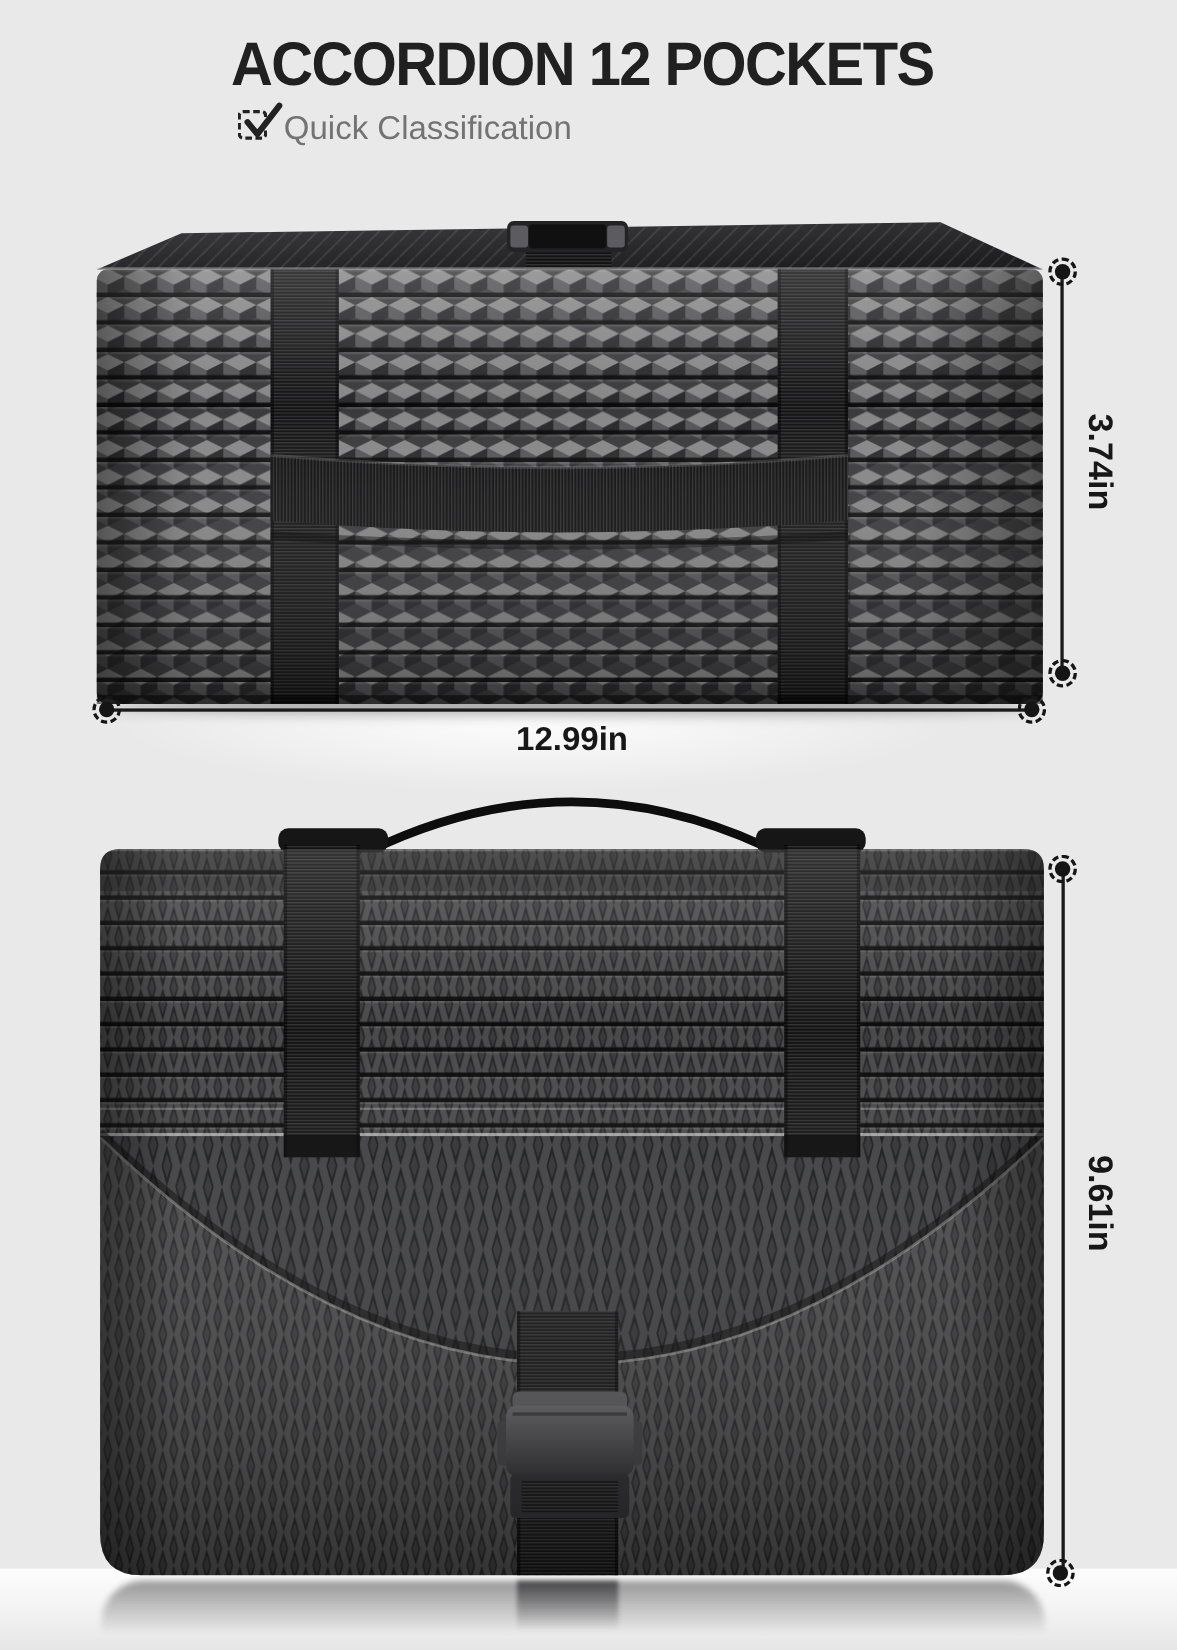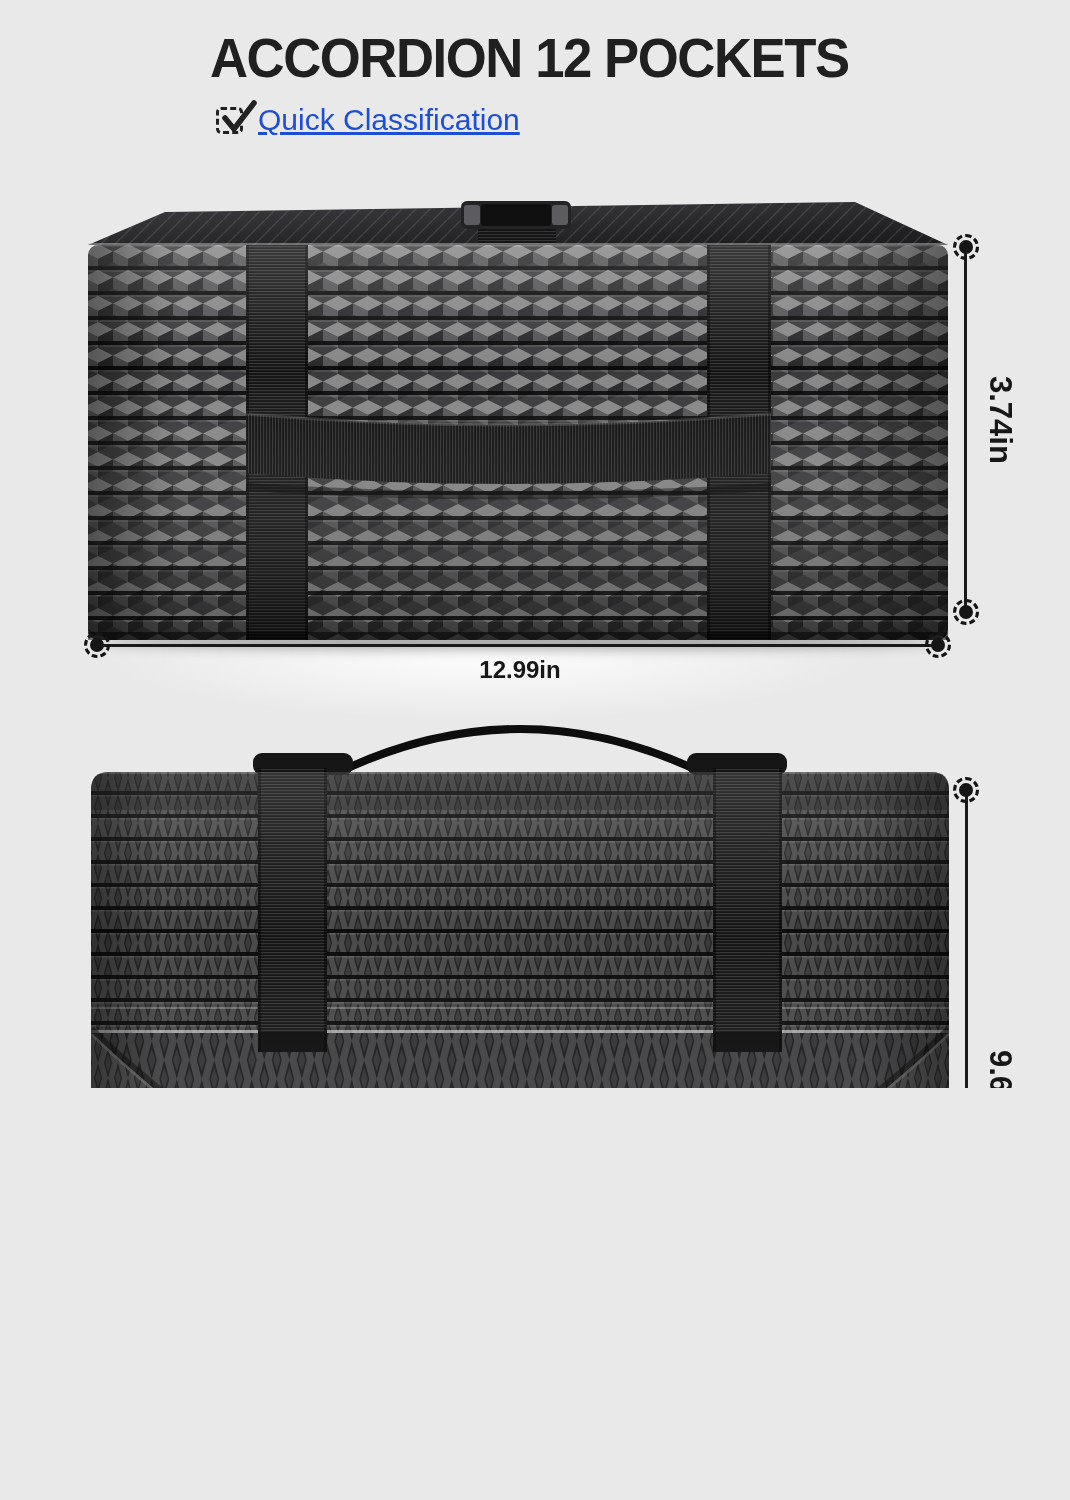--- a/index.html
+++ b/index.html
@@ -1,50 +1,50 @@
 <!DOCTYPE html>
 <html><head>
 <meta charset="utf-8">
 <style>
   html,body{margin:0;padding:0;background:#e9e9e9;}
-  .stage{position:relative;width:1070px;height:1088px;overflow:hidden;background:#e9e9e9;
+  .stage{position:relative;width:1070px;height:1500px;overflow:hidden;background:#e9e9e9;
          font-family:"Liberation Sans",sans-serif;}
   
   .glow-mid{position:absolute;left:40px;top:644px;width:890px;height:105px;
     background:radial-gradient(60% 90% at 50% 8%, rgba(255,255,255,0.95), rgba(255,255,255,0) 72%);}
   .floor{position:absolute;left:0;top:1426px;width:1070px;height:74px;
     background:linear-gradient(to bottom,#fdfdfd 0%,#f4f4f4 45%,#e6e6e6 100%);}
   .shadow-topbox{position:absolute;left:95px;top:634px;width:846px;height:16px;border-radius:50%;
     background:rgba(20,20,20,0.32);filter:blur(6px);}
   .reflection{position:absolute;left:92px;top:1437px;width:858px;height:60px;
     border-radius:38px 38px 0 0;filter:blur(3px);opacity:.85;
     background:linear-gradient(to bottom,rgba(36,36,39,0.55),rgba(36,36,39,0) 82%);}
   .reflection-strap{position:absolute;left:470px;top:1437px;width:92px;height:50px;
     background:linear-gradient(to bottom,rgba(18,18,20,0.6),rgba(18,18,20,0) 90%);filter:blur(2px);}
   
   .title{position:absolute;left:210px;top:30px;margin:0;font-size:56px;line-height:1;
     font-weight:bold;letter-spacing:-1.5px;color:#202020;transform:scaleX(0.94);
     transform-origin:left top;white-space:nowrap;}
   .features{position:absolute;left:216px;top:100px;margin:0;padding:0;list-style:none;}
-  .features li{display:flex;align-items:center;gap:15px;height:40px;
-    font-size:30px;color:#1d4ed8;white-space:nowrap;text-decoration:underline;}
+  .features li{display:flex;align-items:flex-start;gap:15px;height:40px;
+    font-size:30px;color:#737373;white-space:nowrap;}
   .cbx{position:relative;width:27px;height:27px;flex:0 0 27px;border:3px dashed #222;
     border-radius:5px;box-sizing:border-box;}
   .cbx svg{position:absolute;left:1px;top:-11px;width:37px;height:36px;}
   
   .product{position:absolute;}
   .product-top{left:83px;top:192px;width:868px;height:462px;}
   .product-bottom{left:83px;top:718px;width:872px;height:732px;}
   
   .dim-line{position:absolute;background:#1a1a1a;}
   .dim-dot{position:absolute;width:26px;height:26px;border:3px dashed #151515;
     border-radius:50%;box-sizing:border-box;}
   .dim-dot::after{content:"";position:absolute;inset:3px;background:#151515;border-radius:50%;}
   .dim-label{position:absolute;font-weight:bold;color:#171717;}
-  .dim-label.h{font-size:24px;transform:translateX(-50%);}
+  .dim-label.h{font-size:30px;transform:translateX(-50%);}
   .dim-label.v{font-size:31px;writing-mode:vertical-rl;}
 </style>
 </head>
 <body>
 
 <div class="stage">
 
   <div class="glow-mid"></div>
   <div class="floor"></div>
   <div class="shadow-topbox"></div>

